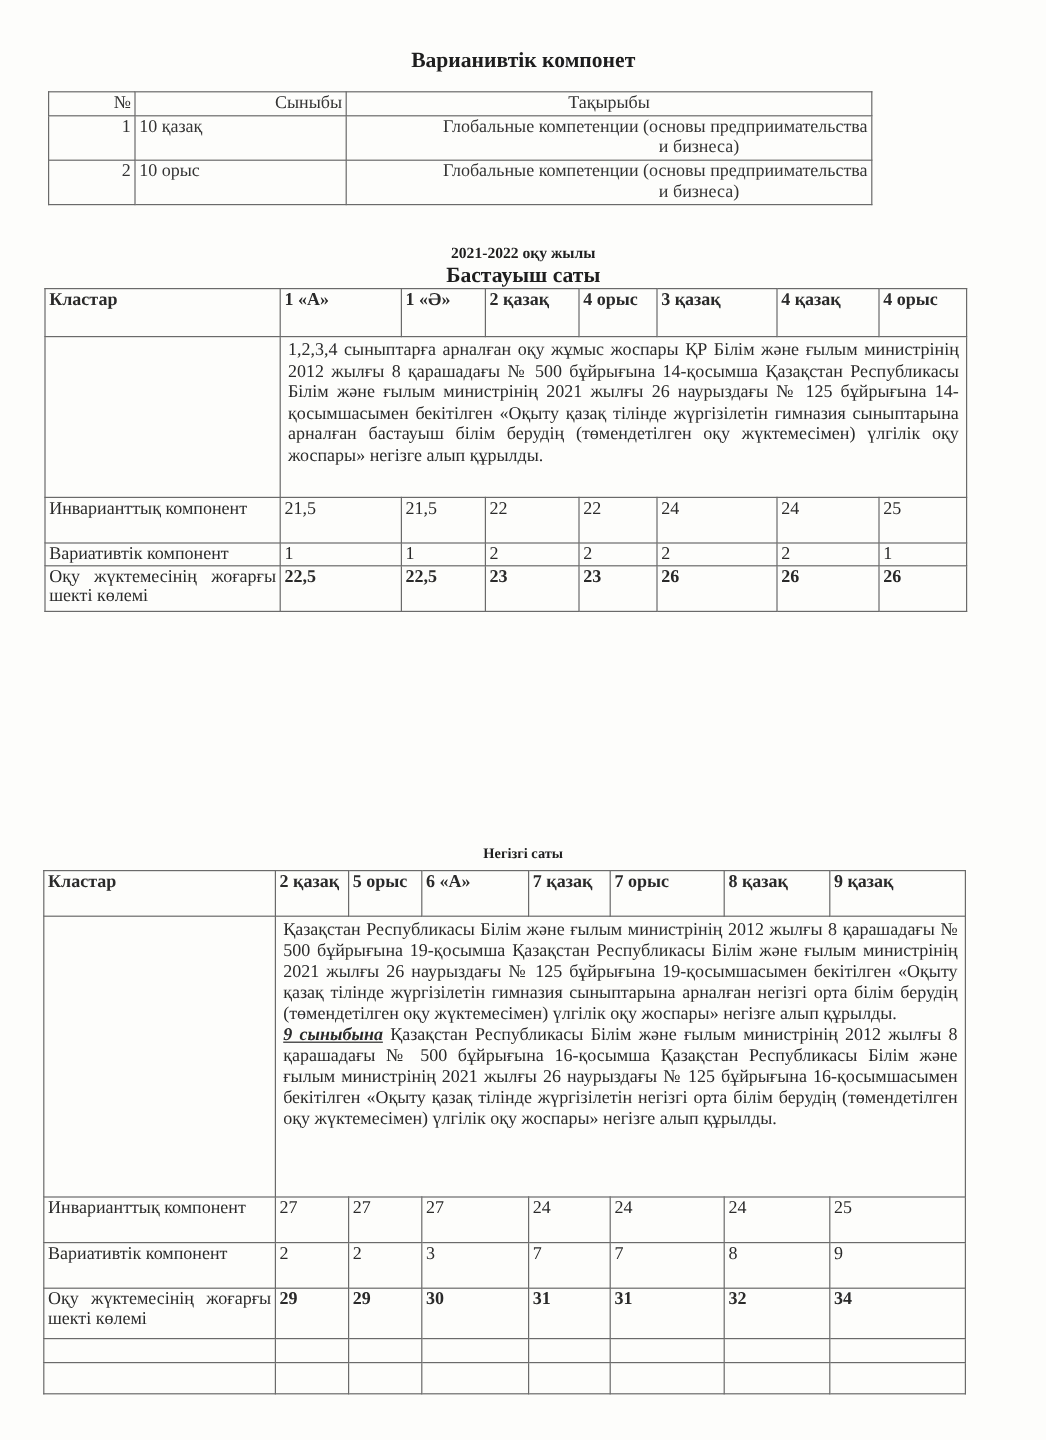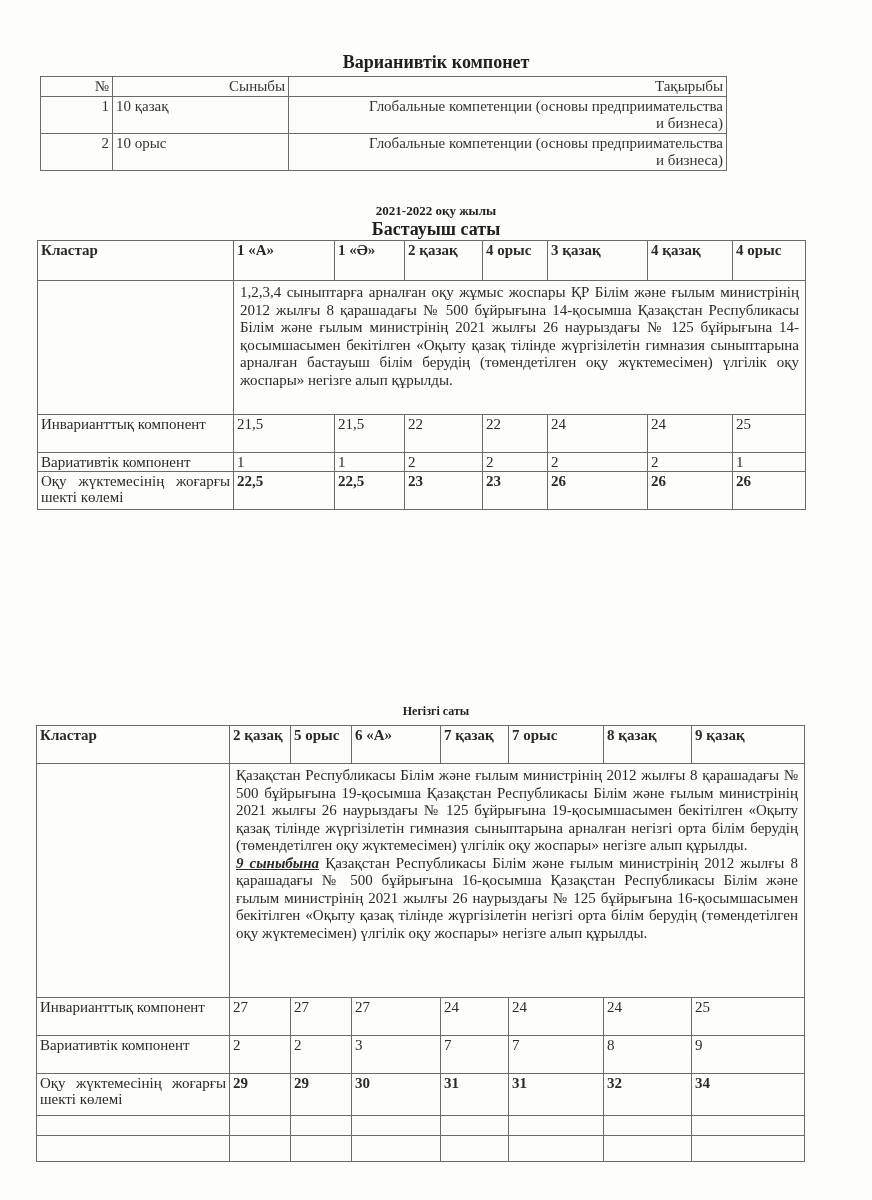--- a/index.html
+++ b/index.html
@@ -7,36 +7,36 @@
     width:872px; height:1200px; background:#fdfdfb; position:relative; overflow:hidden;
     font-family:"Liberation Serif", serif; color:#2a2a2a;
   }
   .title {
     position:absolute; left:0; width:872px; text-align:center; font-weight:bold; color:#1e1e1e;
   }
   table { position:absolute; border-collapse:collapse; table-layout:fixed; }
   td { border:1px solid #6a6a6a; vertical-align:top; padding:1px 3px; font-size:15px; line-height:16px; }
   .bold { font-weight:bold;margin-top:44px; }
   .right { text-align:right; }
-  .center { text-align:right; }
+  .center { text-align:center; }
   .ul { font-weight:bold; font-style:italic; text-decoration:underline; }
 
   
   #t1 { left:40px; top:76px; width:686px; }
   #t1 td { font-size:15px; line-height:17px; color:#333; }
   
   #t2 { left:37px; top:240px; width:768px; }
   
   #t3 { left:36px; top:725px; width:768px; }
   .blk { display:block; }
 </style>
 </head>
 <body>
 
-<div class="title" style="top:52px;font-size:18px;text-align:center;">Варианивтік компонет</div>
+<div class="title" style="top:40px;font-size:18px;text-align:center;">Варианивтік компонет</div>
 
 <table id="t1">
   <colgroup>
       <col style="width:72px">
       <col style="width:176px">
       <col style="width:438px">
     </colgroup>
   <tbody>
       <tr>
     <td class="right">№</td>

